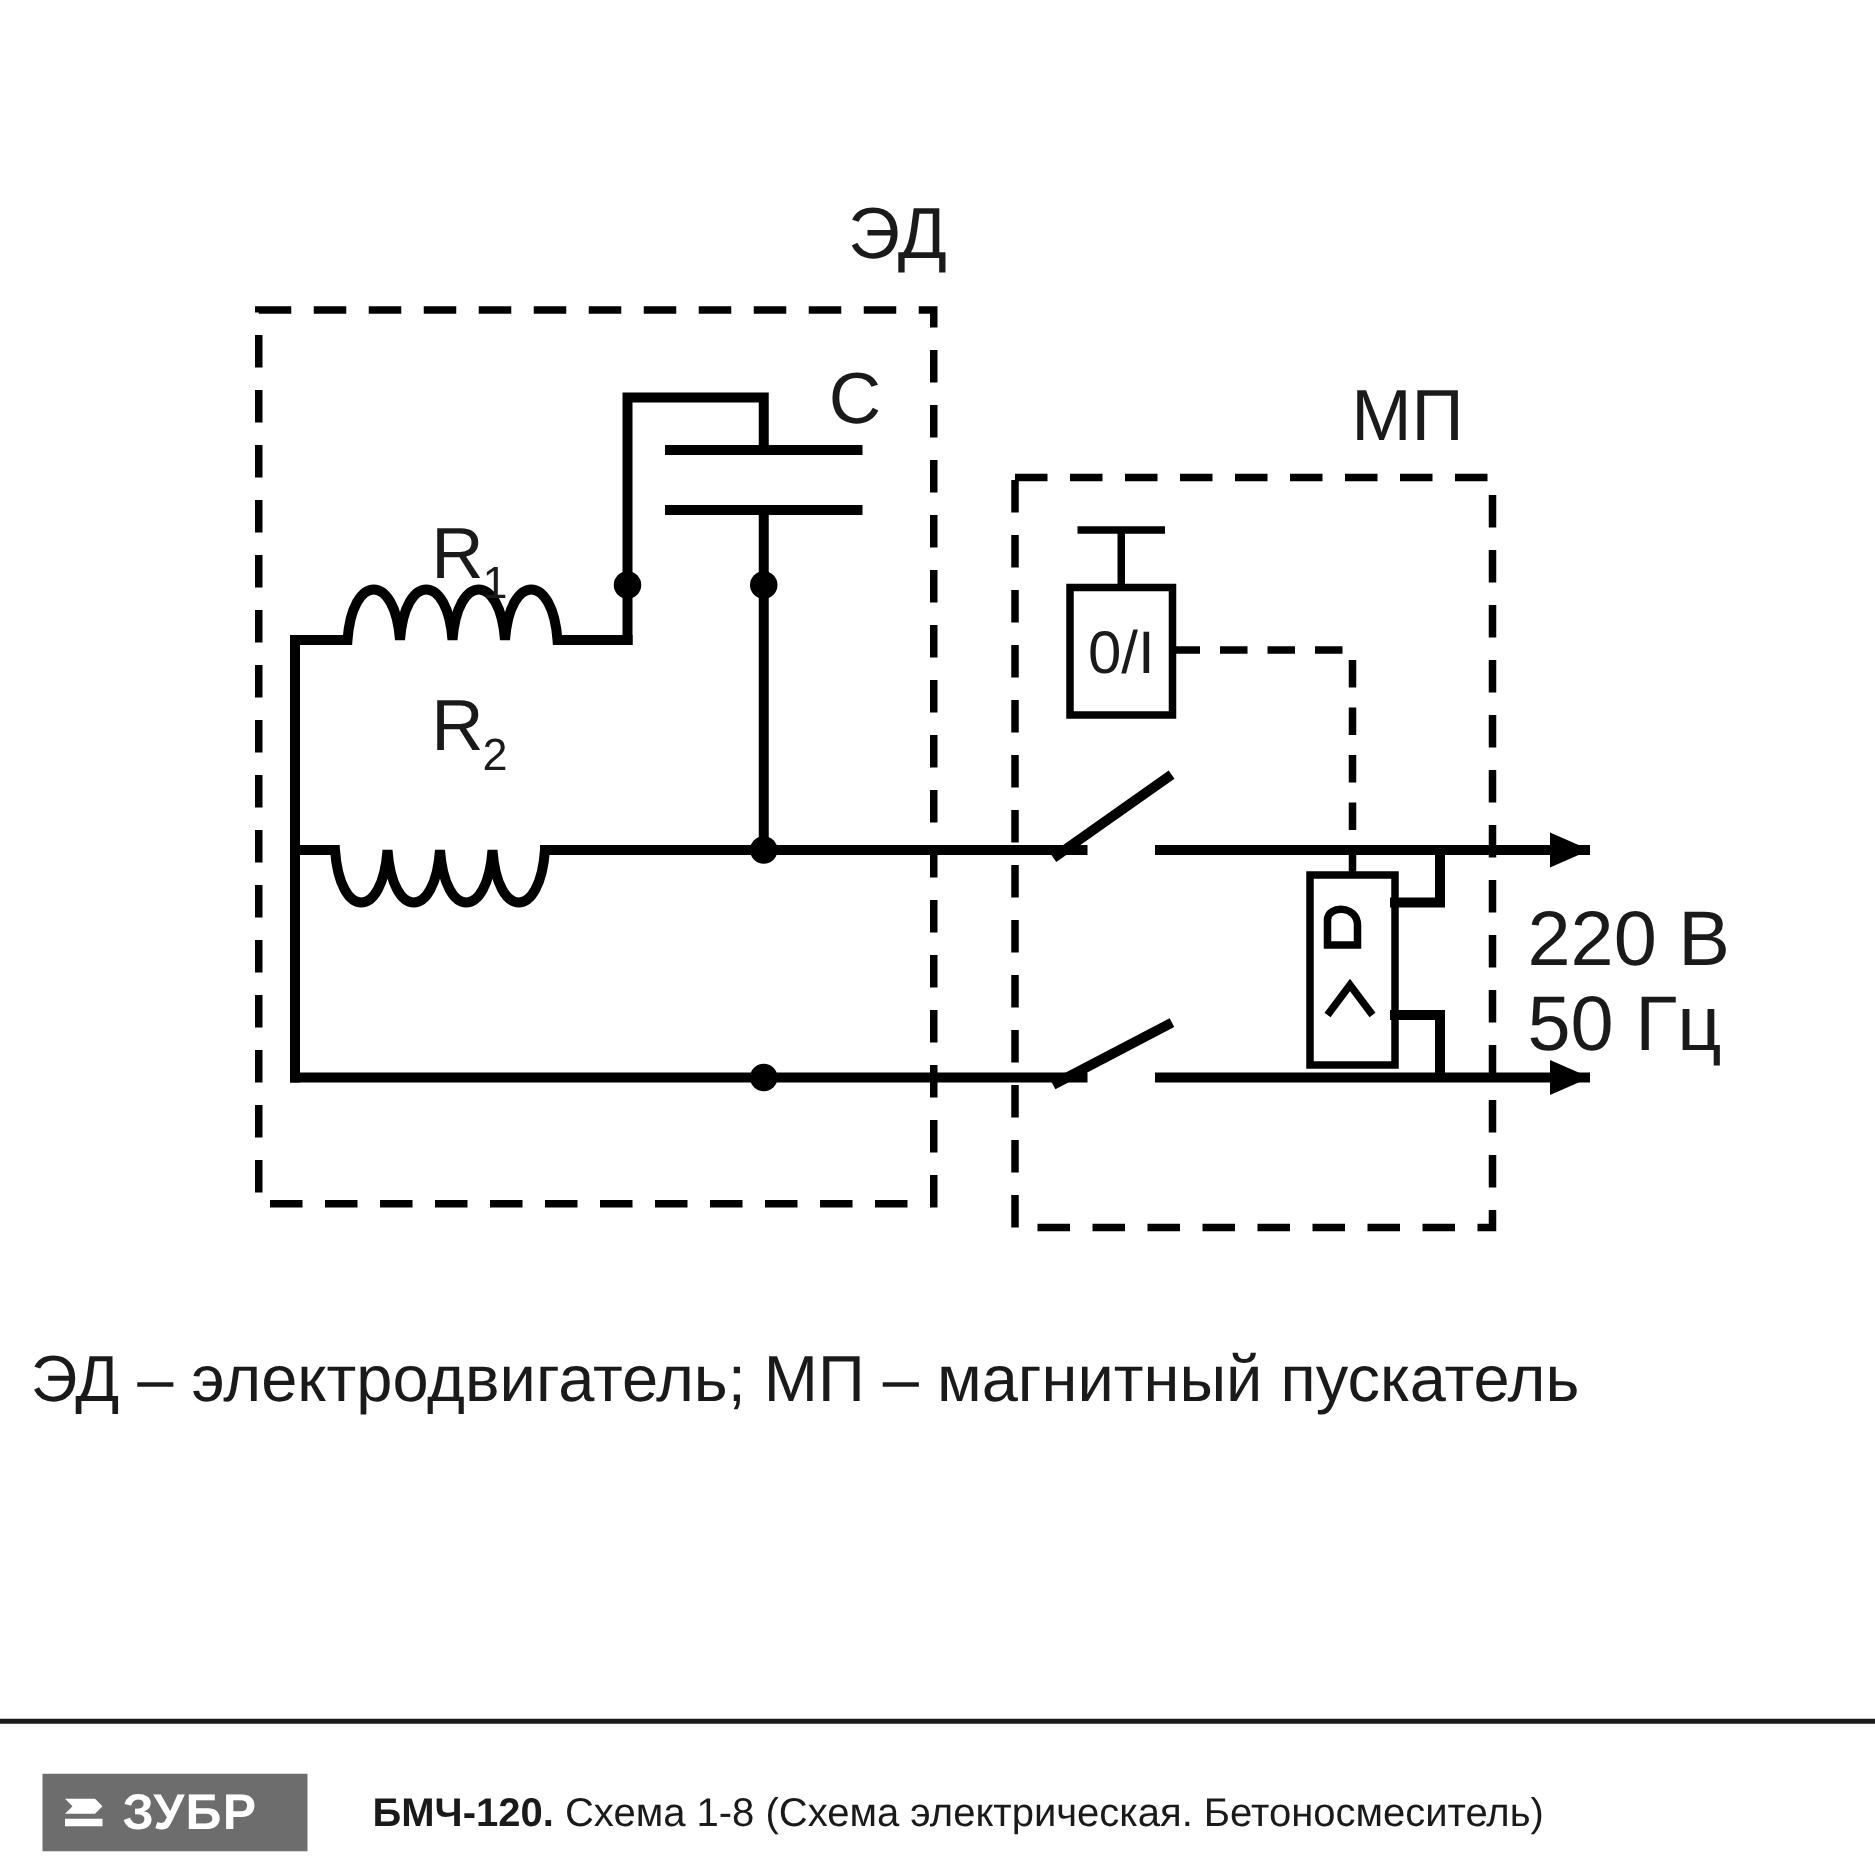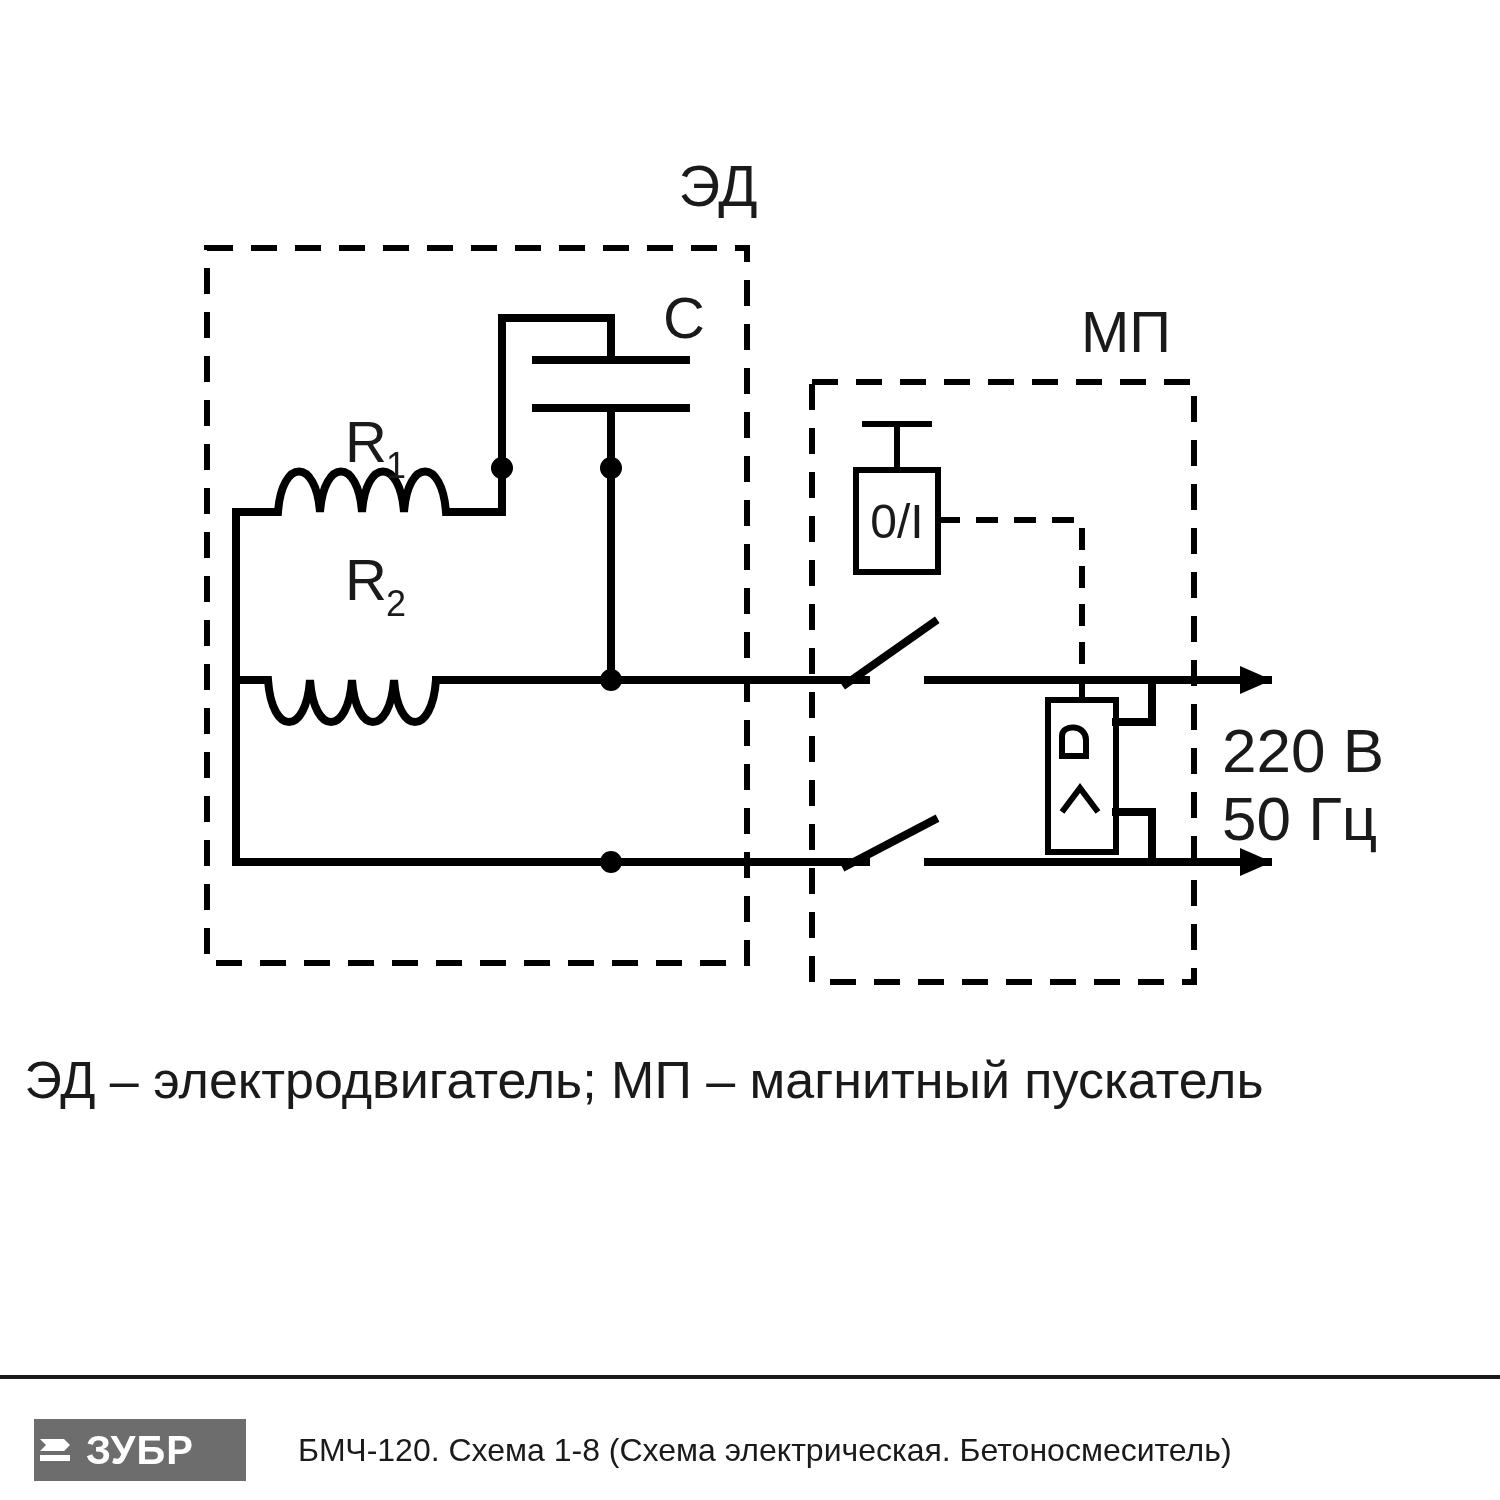--- a/index.html
+++ b/index.html
@@ -64,21 +64,21 @@
     fill: #1a1a1a;
   }
   .lbl-big { font-size: 58px; }
   .lbl-sub { font-size: 36px; }
   .lbl-vol { font-size: 62px; }
   .lbl-sw  { font-size: 48px; }
 
   #caption {
     position: absolute;
     left: 0;
-    top: 1050px;
+    top: 1074px;
     width: 1288px;
     text-align: center;
     font-size: 52px;
     color: #1a1a1a;
     letter-spacing: 0px;
   }
 
   #footer-rule {
     position: absolute;
     left: 0;
@@ -97,20 +97,21 @@
     align-items: center;
   }
   #brand-logo {
     margin-left: 34px;
     width: 212px;
     height: 62px;
     background: #6d6d6d;
     display: flex;
     align-items: center;
     gap: 10px;
+    padding-left: 12px;
     box-sizing: border-box;
   }
   #brand-logo .mark {
     width: 42px;
     height: 42px;
     background: #6d6d6d;
     position: relative;
   }
   #brand-logo .mark svg { display: block; }
   #brand-name {
@@ -119,21 +120,21 @@
     font-weight: bold;
     letter-spacing: 1px;
   }
   #footer-text {
     margin-left: 52px;
     font-size: 32px;
     color: #1a1a1a;
     white-space: nowrap;
   }
   #footer-model {
-    font-weight: normal;
+    font-weight: bold;
     margin-top: 41px;
   }
 </style>
 </head>
 <body>
 
 <div id="schematic-wrap">
   <svg class="schematic" viewBox="0 0 1500 1500" xmlns="http://www.w3.org/2000/svg">
 
     <rect class="dashed-box" x="207" y="248" width="540" height="715"></rect>

